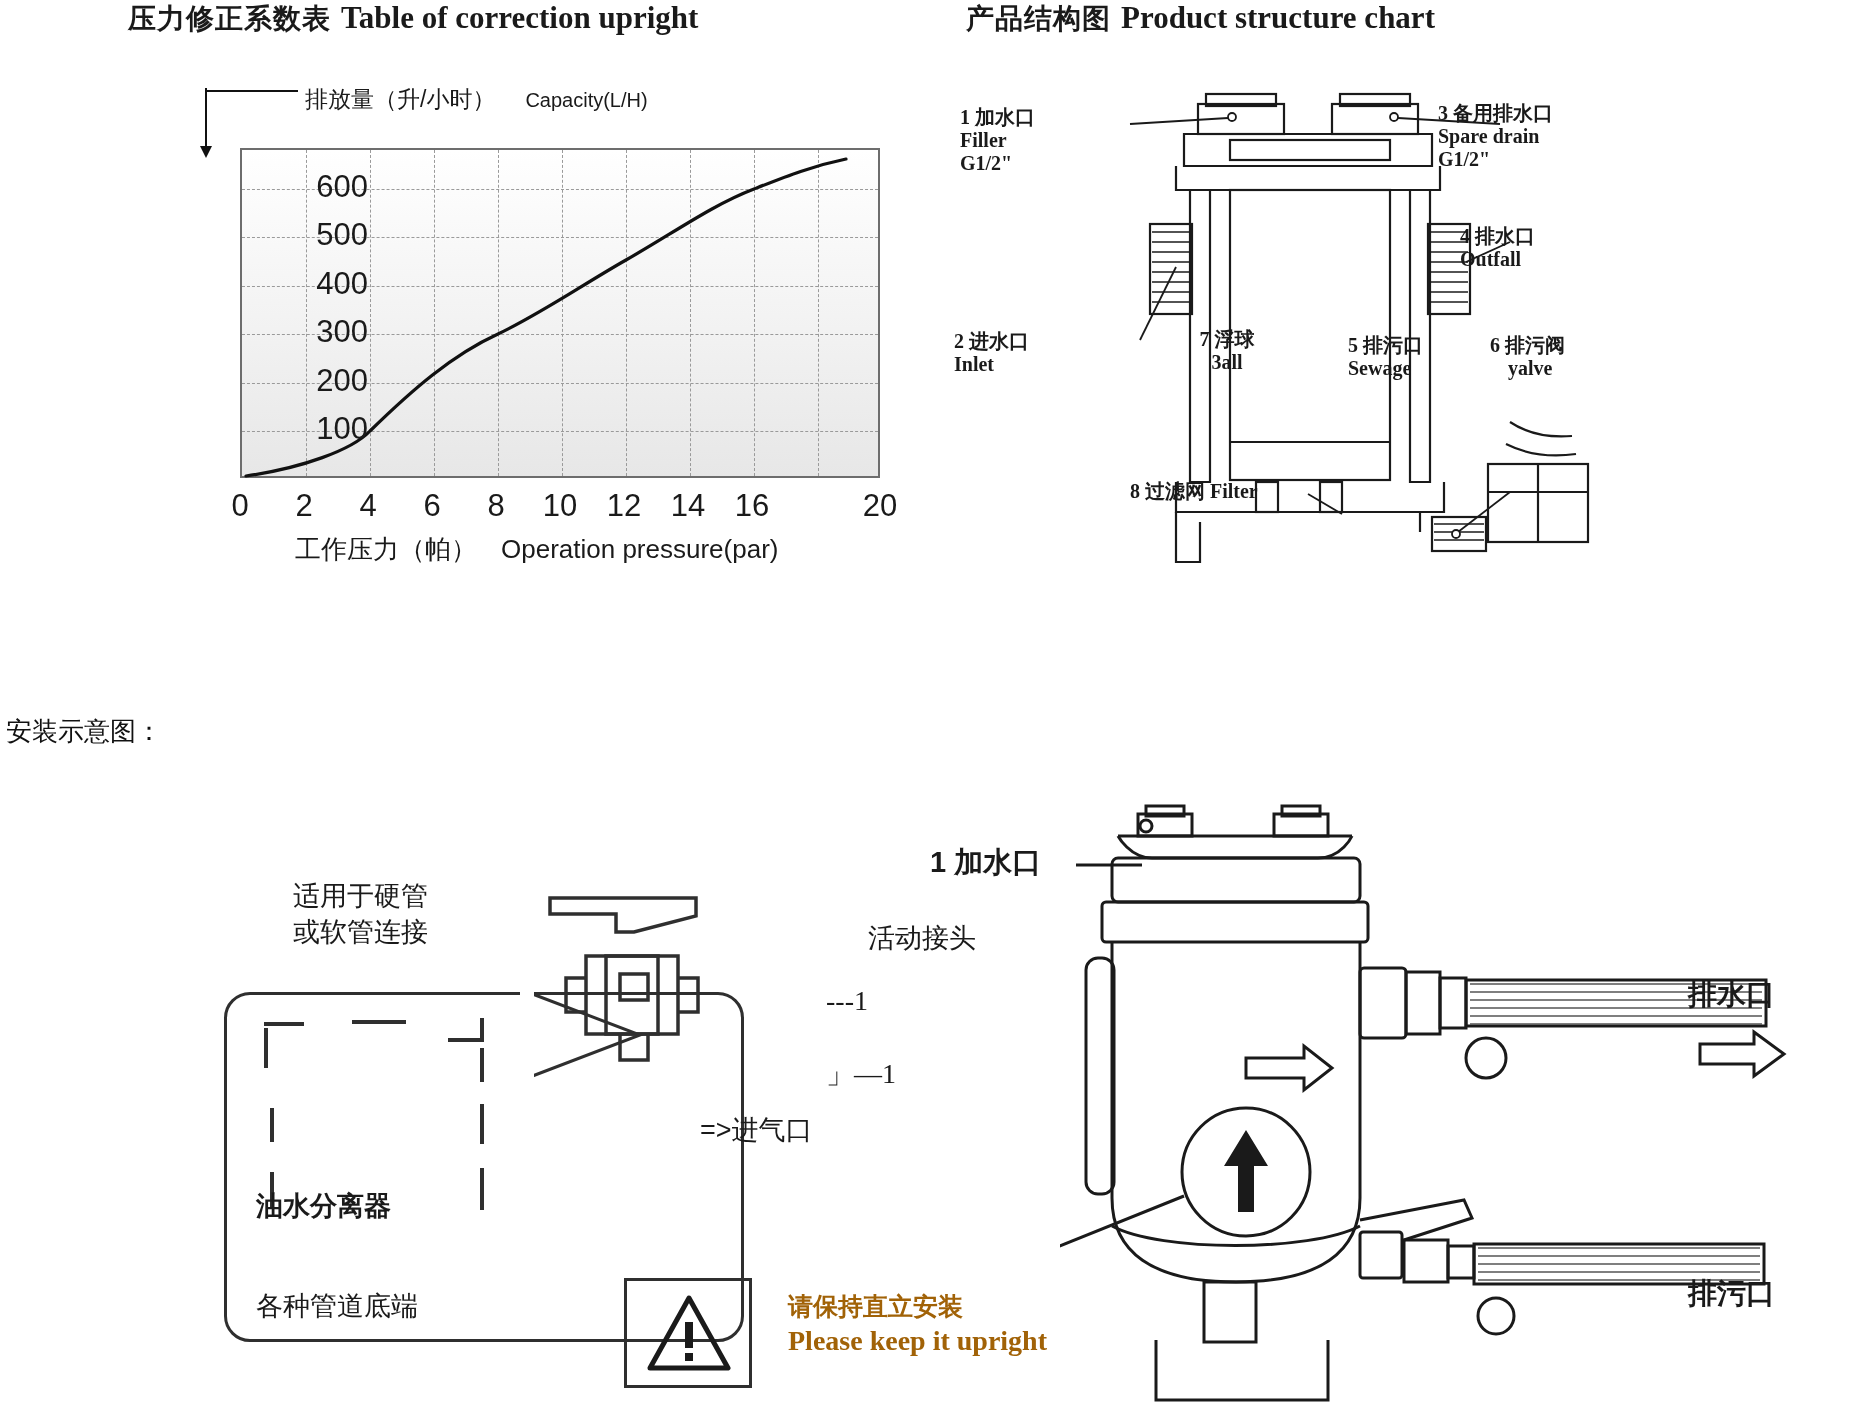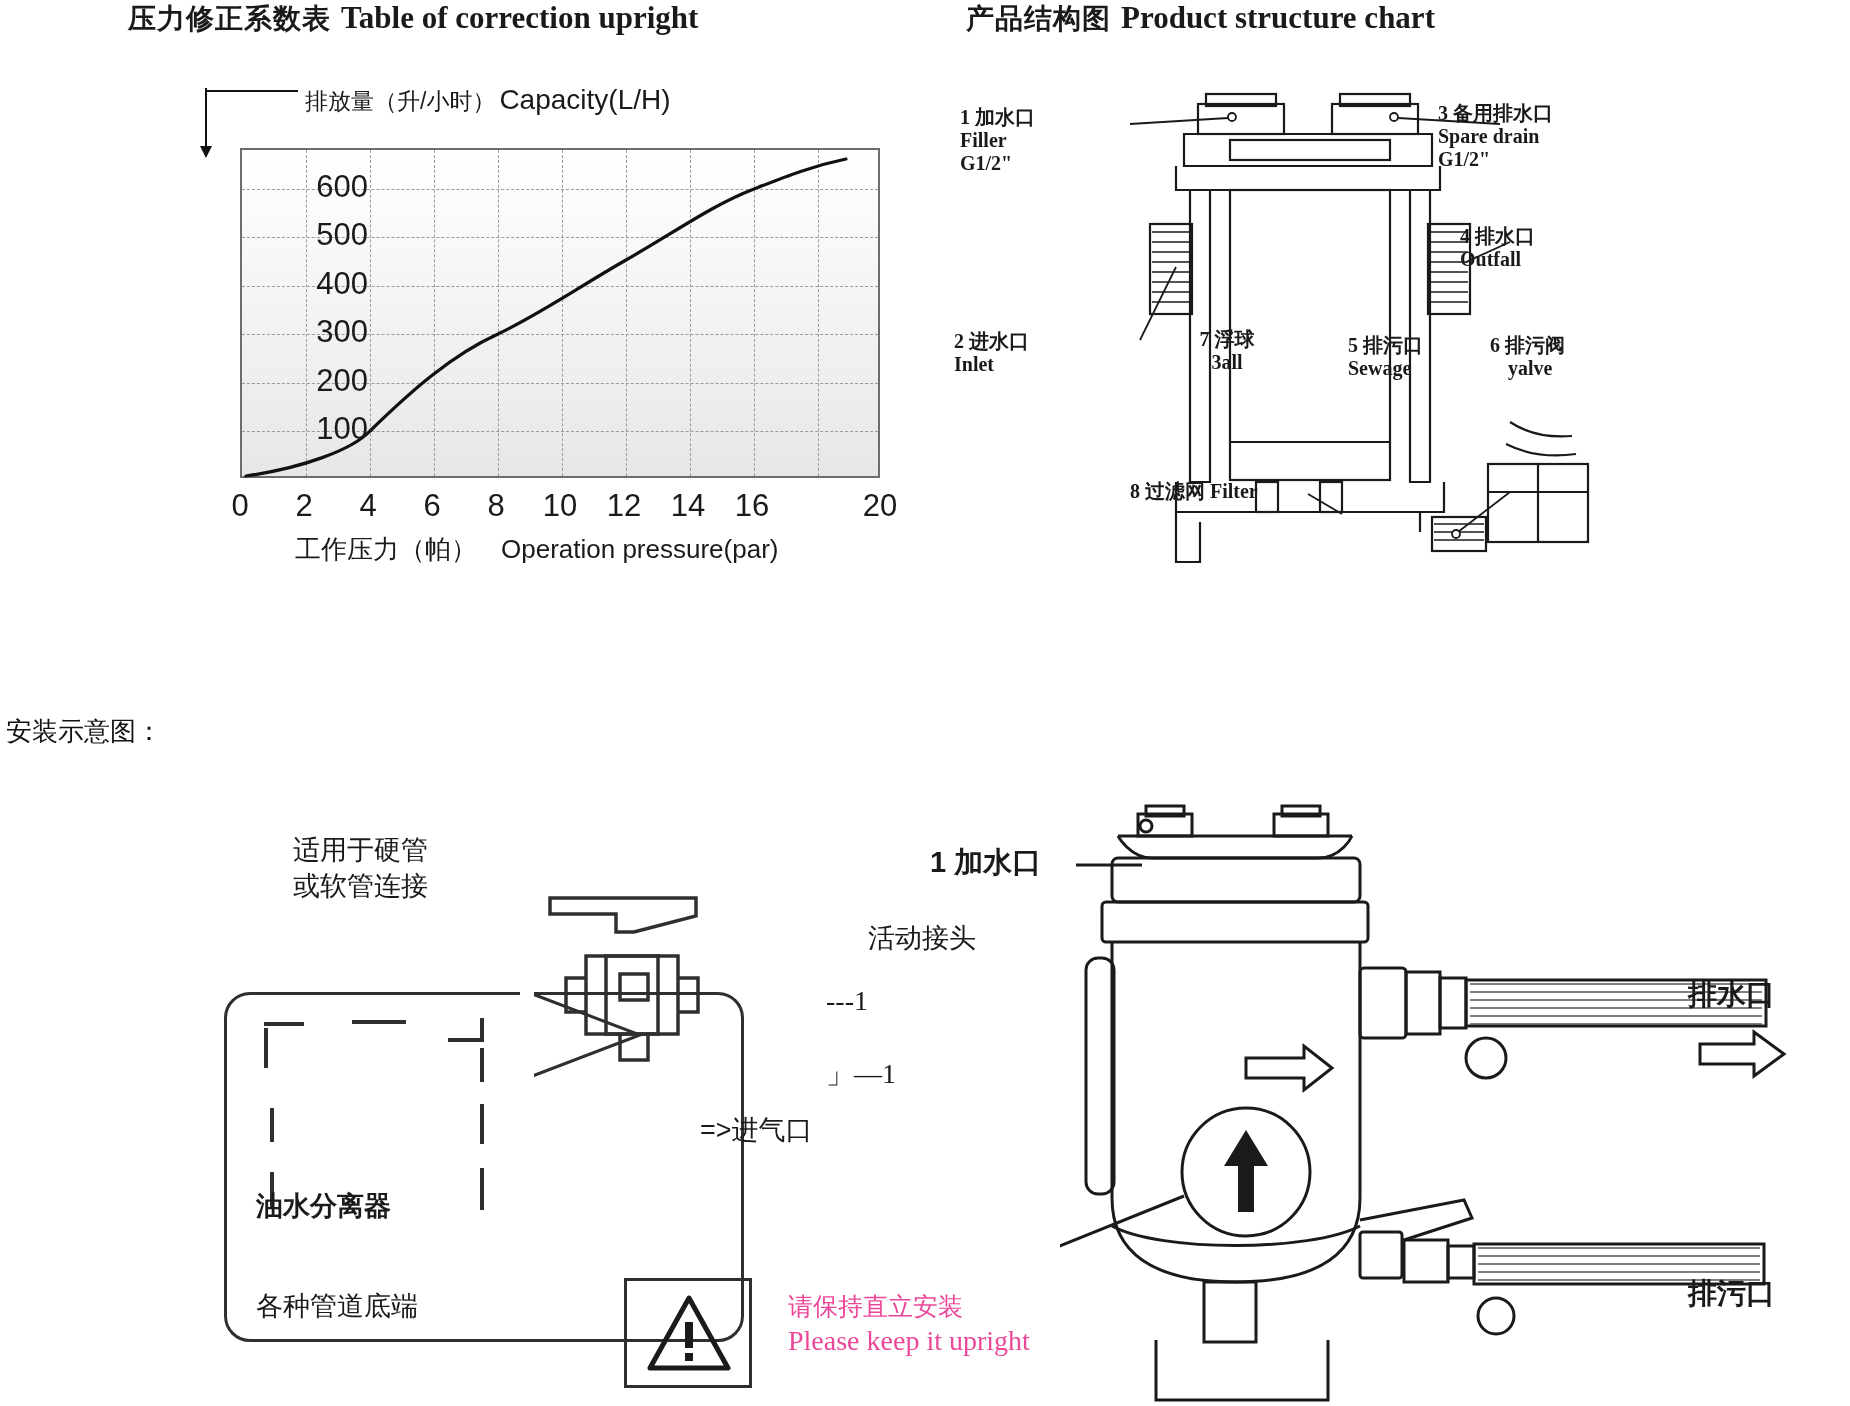--- a/index.html
+++ b/index.html
@@ -37,21 +37,21 @@
 
   .chart-caption-top {
     position: absolute;
     left: 165px;
     top: 14px;
     font-size: 24px;
     white-space: nowrap;
     font-family: "Liberation Sans", sans-serif;
   }
   .chart-caption-top .cn { font-size: 23px; }
-  .chart-caption-top .en { margin-left: 4px; font-size: 28px; text-align: right; }
+  .chart-caption-top .en { margin-left: 30px; font-size: 20px; text-align: right; }
 
   .arrow-down {
     position: absolute;
     left: 65px;
     top: 18px;
     width: 2px;
     height: 62px;
     background: #111;
   }
   .arrow-down::after {
@@ -154,22 +154,22 @@
   }
   .warn-box {
     position: absolute;
     border: 3px solid #2f2f2f;
     box-sizing: border-box;
   }
   .warn-text {
     position: absolute;
     font-size: 25px;
     line-height: 1.3;
-    color: #ec4899;
-    font-weight: normal;
+    color: #a16207;
+    font-weight: bold;
     white-space: nowrap;
   }
   .warn-text .en {
     font-family: "Liberation Serif", serif;
     font-size: 28px;
   }
   .big-lbl {
     position: absolute;
     font-size: 29px;
     font-weight: bold;
@@ -367,21 +367,21 @@
 
   <div class="lbl" style="left:50px; top:418px;">
     <span>8</span>
     <span>过滤网</span>
     <span>Filter</span>
   </div>
 </div>
 
 <div class="abs" id="install-title">安装示意图：</div>
 
-<div class="cn-note" style="left:293px; top:832px; text-align:center;">
+<div class="cn-note" style="left:293px; top:878px; text-align:center;">
   <div>适用于硬管</div>
   <div>或软管连接</div>
 </div>
 
 <div class="bubble" style="left:224px; top:992px; width:520px; height:350px;"></div>
 <svg class="abs" style="left:520px; top:980px;" width="130" height="120" viewBox="0 0 130 120">
   <path d="M 2 10 L 120 55 L 2 100" fill="#ffffff" stroke="#2f2f2f" stroke-width="3"></path>
   <rect x="0" y="8" width="14" height="94" fill="#ffffff" stroke="none"></rect>
 </svg>
 <svg class="abs" style="left:254px; top:1010px;" width="280" height="290" viewBox="0 0 280 290">

